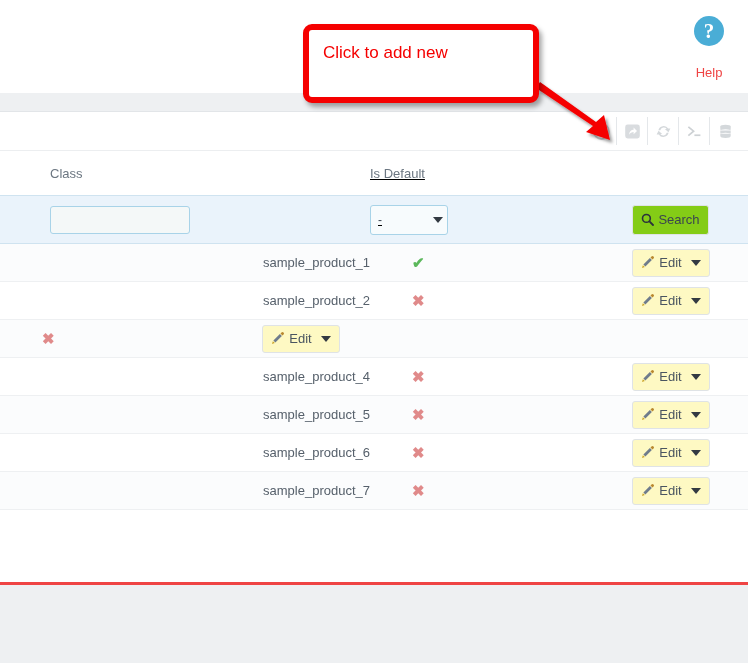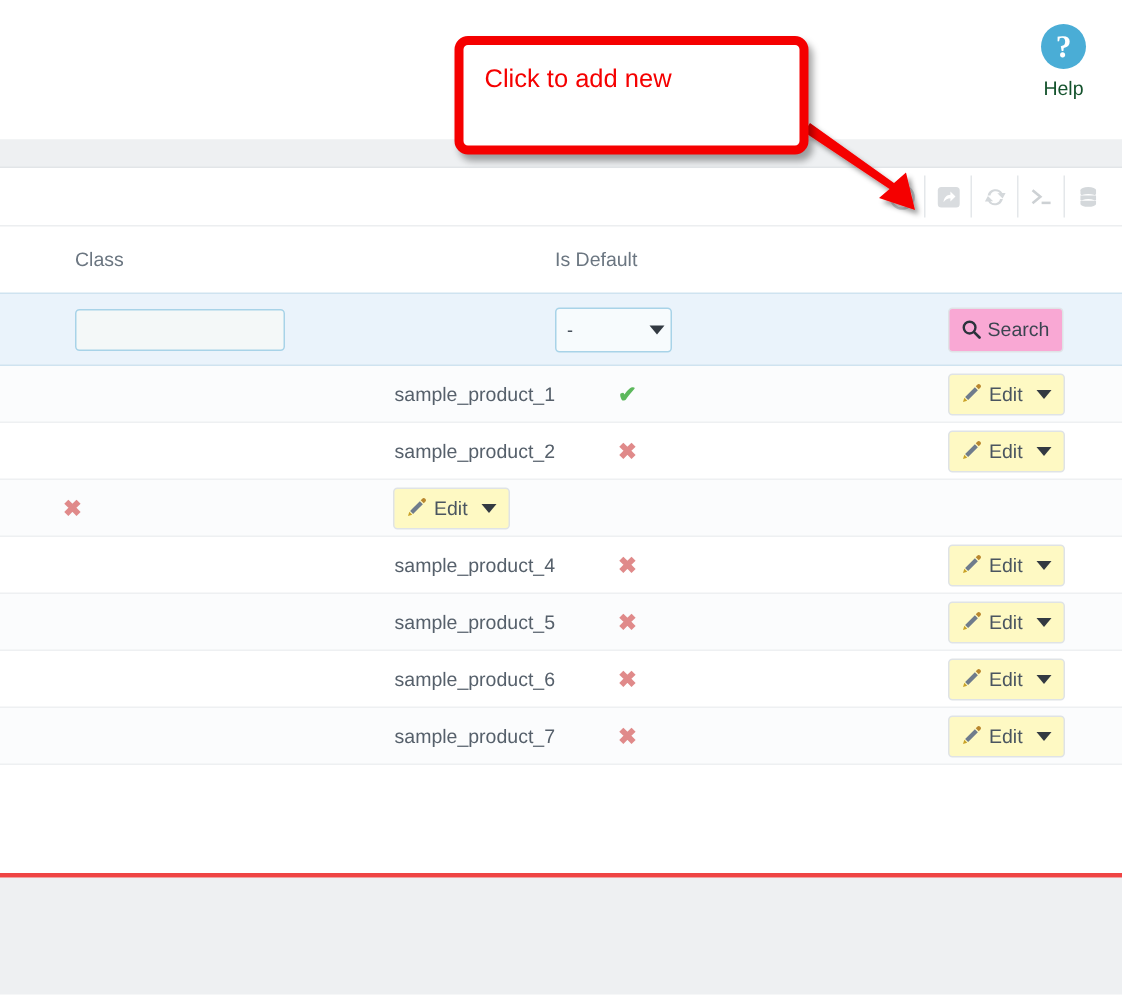--- a/index.html
+++ b/index.html
@@ -36,23 +36,23 @@
     margin: 0 auto;
     border-radius: 50%;
     background: #4aadd6;
     color: #ffffff;
     font-size: 21px;
     line-height: 30px;
     font-weight: bold;
     font-family: "Liberation Serif", serif;
   }
   .help-label {
-    margin-top: 5px;
-    font-size: 13px;
-    color: #14532d;
+    margin-top: 19px;
+    font-size: 13px;
+    color: #ef4444;
   }
 
   
   .greyband {
     position: absolute;
     left: 0; top: 93px;
     width: 748px;
     height: 19px;
     background: #eef0f2;
     border-bottom: 1px solid #e2e5e8;
@@ -99,21 +99,21 @@
 
   
   .thead {
     display: flex;
     align-items: center;
     height: 45px;
     border-bottom: 1px solid #cfe3f0;
     box-sizing: border-box;
   }
   .col-class  { width: 370px; padding-left: 50px; box-sizing: border-box; }
-  .col-def    { width: 262px; box-sizing: border-box; }
+  .col-def    { width: 262px; box-sizing: border-box; text-decoration: underline; }
   .col-act    { width: 116px; box-sizing: border-box; }
   .th-text {
     font-size: 13px;
     color: #6b7681;
   }
 
   
   .filterrow {
     display: flex;
     align-items: center;
@@ -151,21 +151,21 @@
   }
   .caret {
     width: 0; height: 0;
     border-left: 5px solid transparent;
     border-right: 5px solid transparent;
     border-top: 6px solid #333a42;
   }
   .search-btn {
     width: 77px;
     height: 30px;
-    background: #f9a8d4;
+    background: #84cc16;
     border: 1px solid #dfe3e6;
     border-radius: 3px;
     box-sizing: border-box;
     display: flex;
     align-items: center;
     justify-content: center;
     gap: 4px;
     font-size: 13px;
     color: #3b4450;
   }

